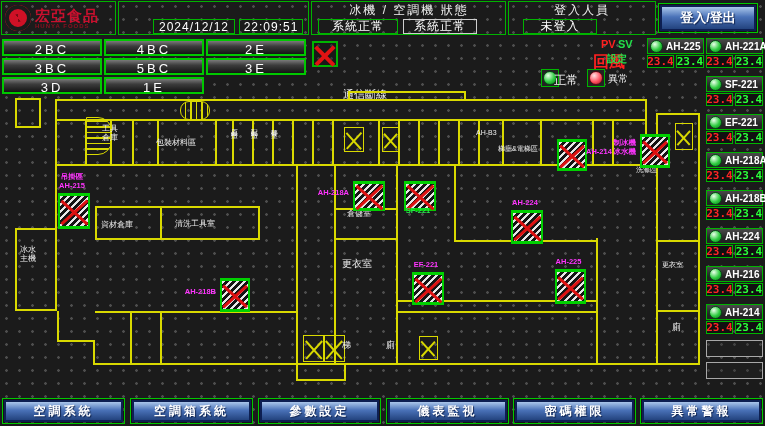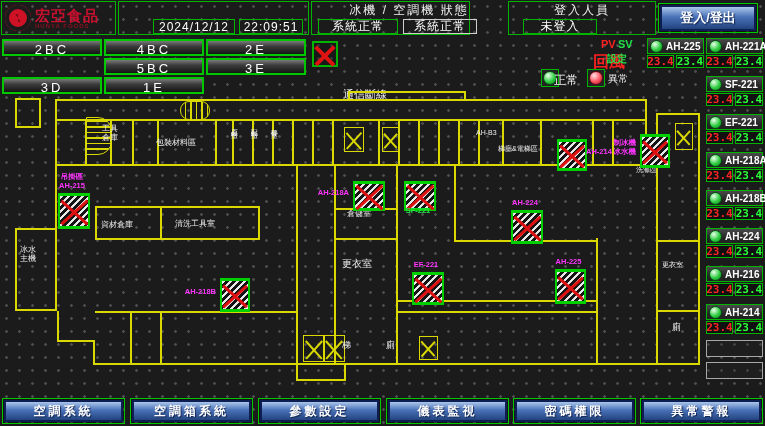--- a/index.html
+++ b/index.html
@@ -90,38 +90,39 @@
       <div class="logo-txt">宏亞食品</div>
       <div class="logo-sub">HUNYA FOODS</div>
     </div>
   </div>
 
   <div class="abs gbox" style="left:118px;top:1px;width:191px;height:34px;">
     <div class="abs gbox ctr hd-val" style="left:34px;top:17px;width:82px;height:15px;">2024/12/12</div>
     <div class="abs gbox ctr hd-val" style="left:120px;top:17px;width:64px;height:15px;">22:09:51</div>
   </div>
 
-  <div class="abs gbox" style="left:311px;top:1px;width:159px;height:34px;">
+  <div class="abs gbox" style="left:311px;top:1px;width:195px;height:34px;">
     <div class="abs ctr hd-title" style="left:2px;top:1px;width:190px;height:14px;">冰機 / 空調機 狀態</div>
     <div class="abs gbox ctr hd-val" style="left:6px;top:17px;width:80px;height:15px;">系統正常</div>
     <div class="abs wbox ctr hd-val" style="left:91px;top:17px;width:74px;height:15px;">系統正常</div>
   </div>
 
   <div class="abs gbox" style="left:508px;top:1px;width:148px;height:34px;">
     <div class="abs ctr hd-title" style="left:2px;top:1px;width:142px;height:14px;">登入人員</div>
     <div class="abs gbox ctr hd-val" style="left:14px;top:17px;width:74px;height:15px;">未登入</div>
   </div>
 
   <div class="abs blue-frame" style="left:658px;top:3px;width:100px;height:30px;">
     <button class="blue-btn ctr" style="width:100%;height:100%;font-size:13px;">登入/登出</button>
   </div>
 
   <button class="abs floor-btn" style="left:2px;top:39px;width:100px;height:17px;">2BC</button>
   <button class="abs floor-btn" style="left:104px;top:39px;width:100px;height:17px;">4BC</button>
   <button class="abs floor-btn" style="left:206px;top:39px;width:100px;height:17px;">2E</button>
+  <button class="abs floor-btn" style="left:2px;top:58px;width:100px;height:17px;">3BC</button>
   <button class="abs floor-btn" style="left:104px;top:58px;width:100px;height:17px;">5BC</button>
   <button class="abs floor-btn" style="left:206px;top:58px;width:100px;height:17px;">3E</button>
   <button class="abs floor-btn" style="left:2px;top:77px;width:100px;height:17px;">3D</button>
   <button class="abs floor-btn" style="left:104px;top:77px;width:100px;height:17px;">1E</button>
 
   <div class="abs commx" style="left:312px;top:41px;width:26px;height:26px;"></div>
   <div class="abs" style="left:343px;top:47px;font-size:11px;color:#f2f2f2;margin-top:40px;">通信斷線</div>
 
   <div class="abs t-red" style="left:585px;top:38px;font-size:11px;">PV</div>
   <div class="abs t-grn" style="left:618px;top:38px;font-size:11px;">SV</div>

